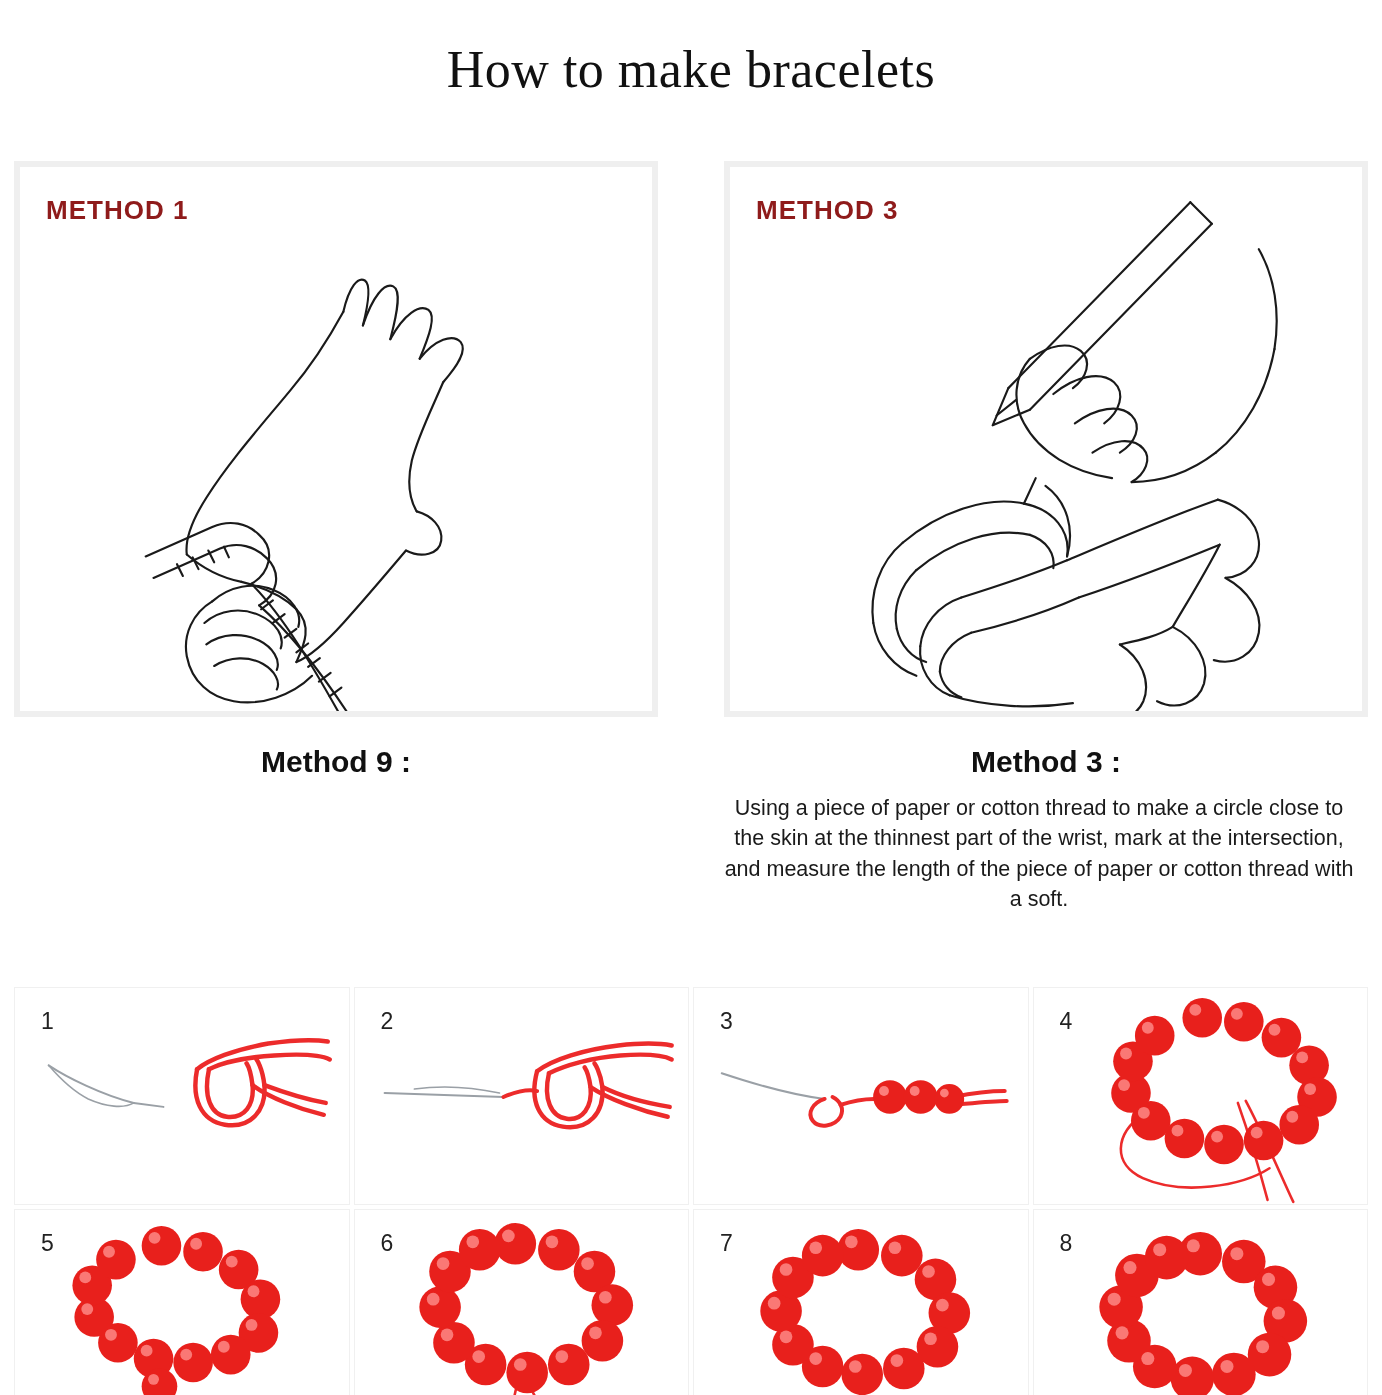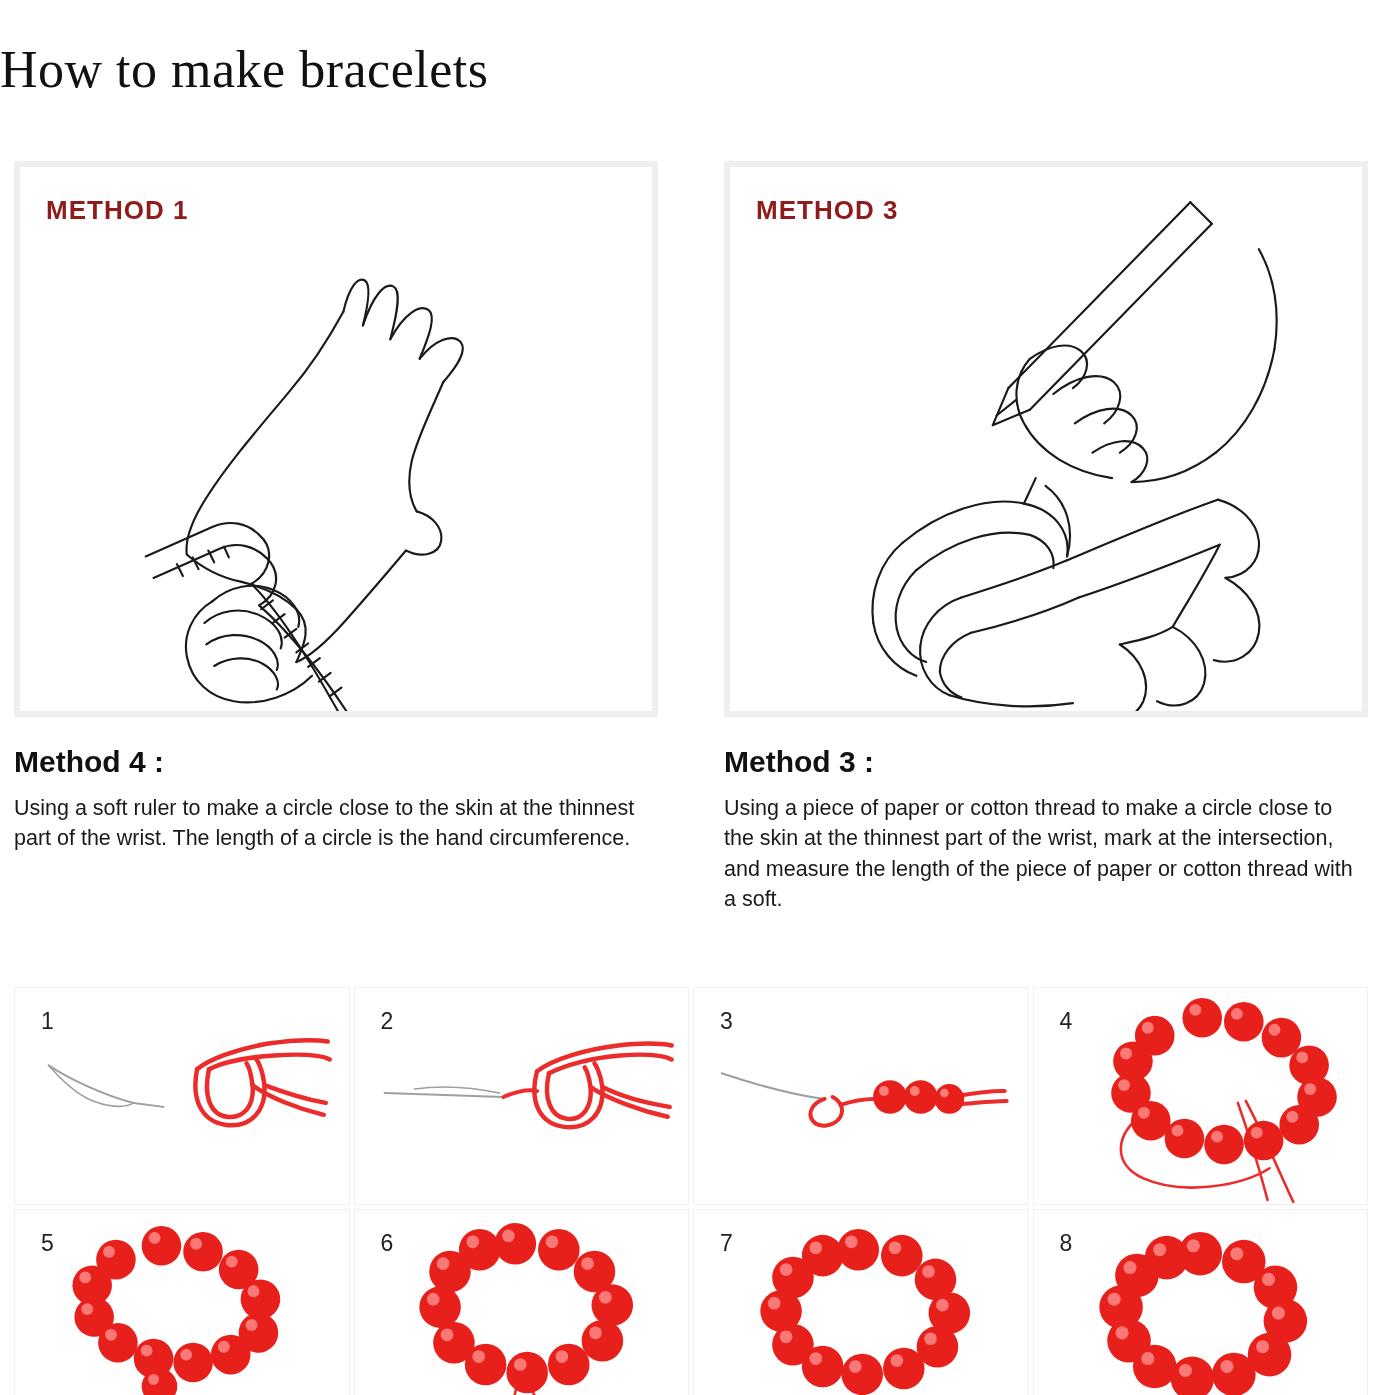--- a/index.html
+++ b/index.html
@@ -15,35 +15,37 @@
     overflow: hidden;
     position: relative;
   }
   .page {
     width: 1382px;
     height: 1395px;
     position: relative;
     background: #fff;
   }
   .title {
+    text-align: center;
     font-family: "Liberation Serif", serif;
     font-size: 52px;
     font-weight: 400;
     color: #111;
     letter-spacing: 0.5px;
     padding-top: 6px;
     line-height: 1.1;
   }
 
   
   .methods {
     display: flex;
     gap: 66px;
     padding: 28px 14px 0 14px;
     box-sizing: border-box;
+    text-align: center;
   }
   .method-col {
     width: 645px;
     position: relative;
   }
   .method-figure {
     position: relative;
     border: 6px solid #efefef;
     box-sizing: border-box;
     height: 556px;
@@ -167,22 +169,21 @@
 
             <path d="M196 444 C214 428 238 424 258 432 C278 440 288 456 284 470"></path>
             <path d="M188 466 C204 452 226 450 244 458 C262 466 270 480 266 492"></path>
             <path d="M190 488 C206 476 228 476 244 484 C258 491 266 504 262 514"></path>
             <path d="M198 510 C214 500 234 500 248 508 C260 515 266 526 262 534"></path>
             <path d="M196 444 C176 456 166 478 170 500 C175 526 194 542 218 546
                      C246 551 278 540 298 520"></path>
           </g>
         </svg>
       </div>
-      <div class="method-heading">Method 4 :</div>
-      <div class="method-body">Using a soft ruler to make a circle close to the skin at the thinnest part of the wrist. The length of a circle is the hand circumference.</div>
+      <div class="method-heading">Method 9 :</div>
     </div>
 
     <div class="method-col">
       <div class="method-figure">
         <span class="method-tag">METHOD 3</span>
         <svg viewBox="0 0 645 556">
           <g fill="none" stroke="#1a1a1a" stroke-width="2.2" stroke-linecap="round" stroke-linejoin="round">
 
             <path d="M284 226 L470 36"></path>
             <path d="M306 248 L492 58"></path>

